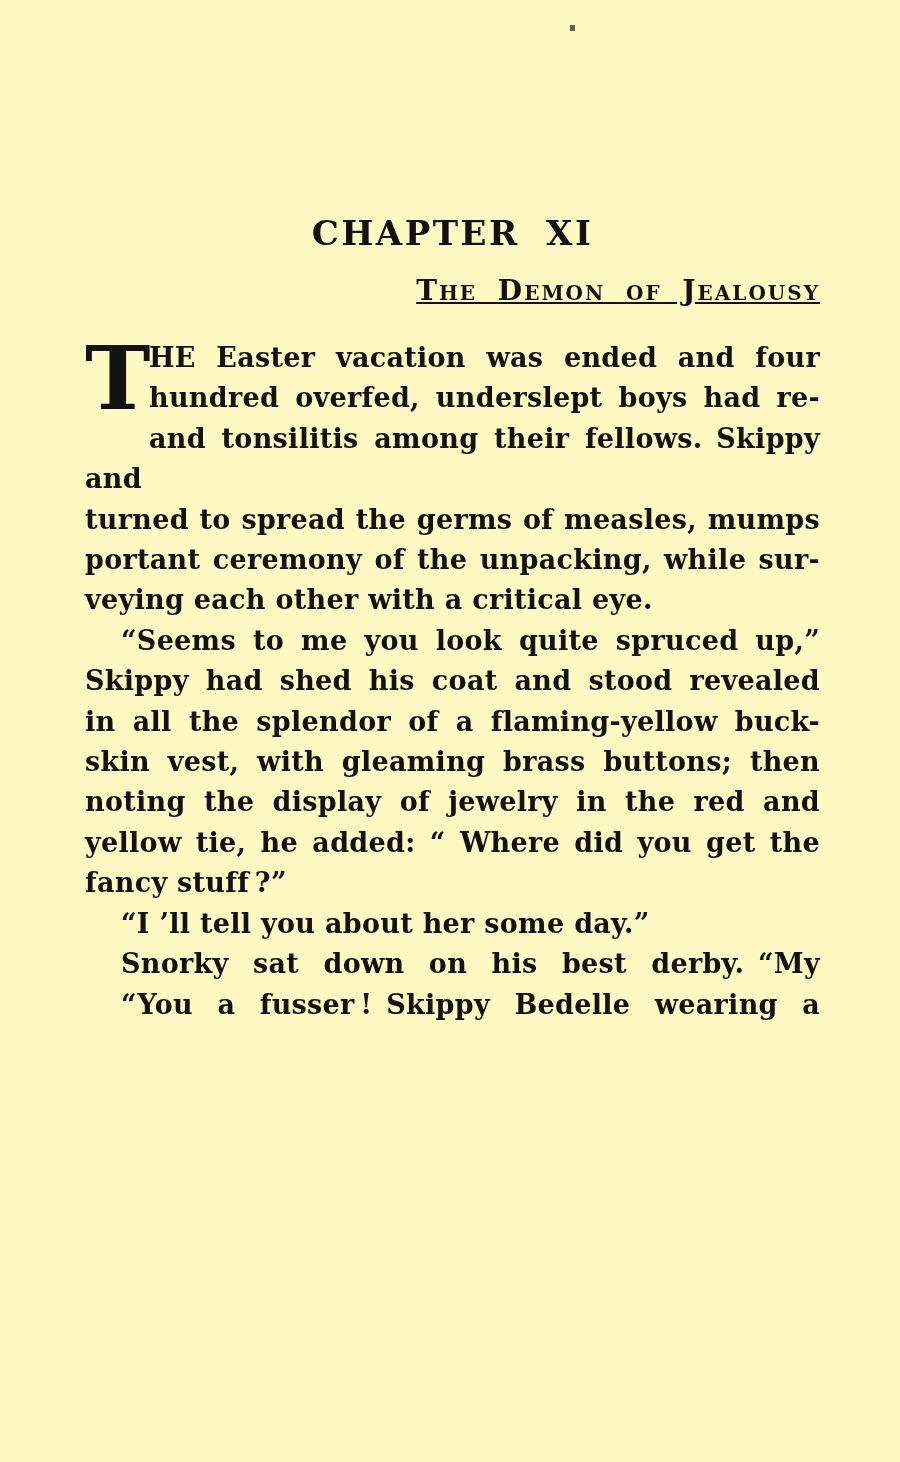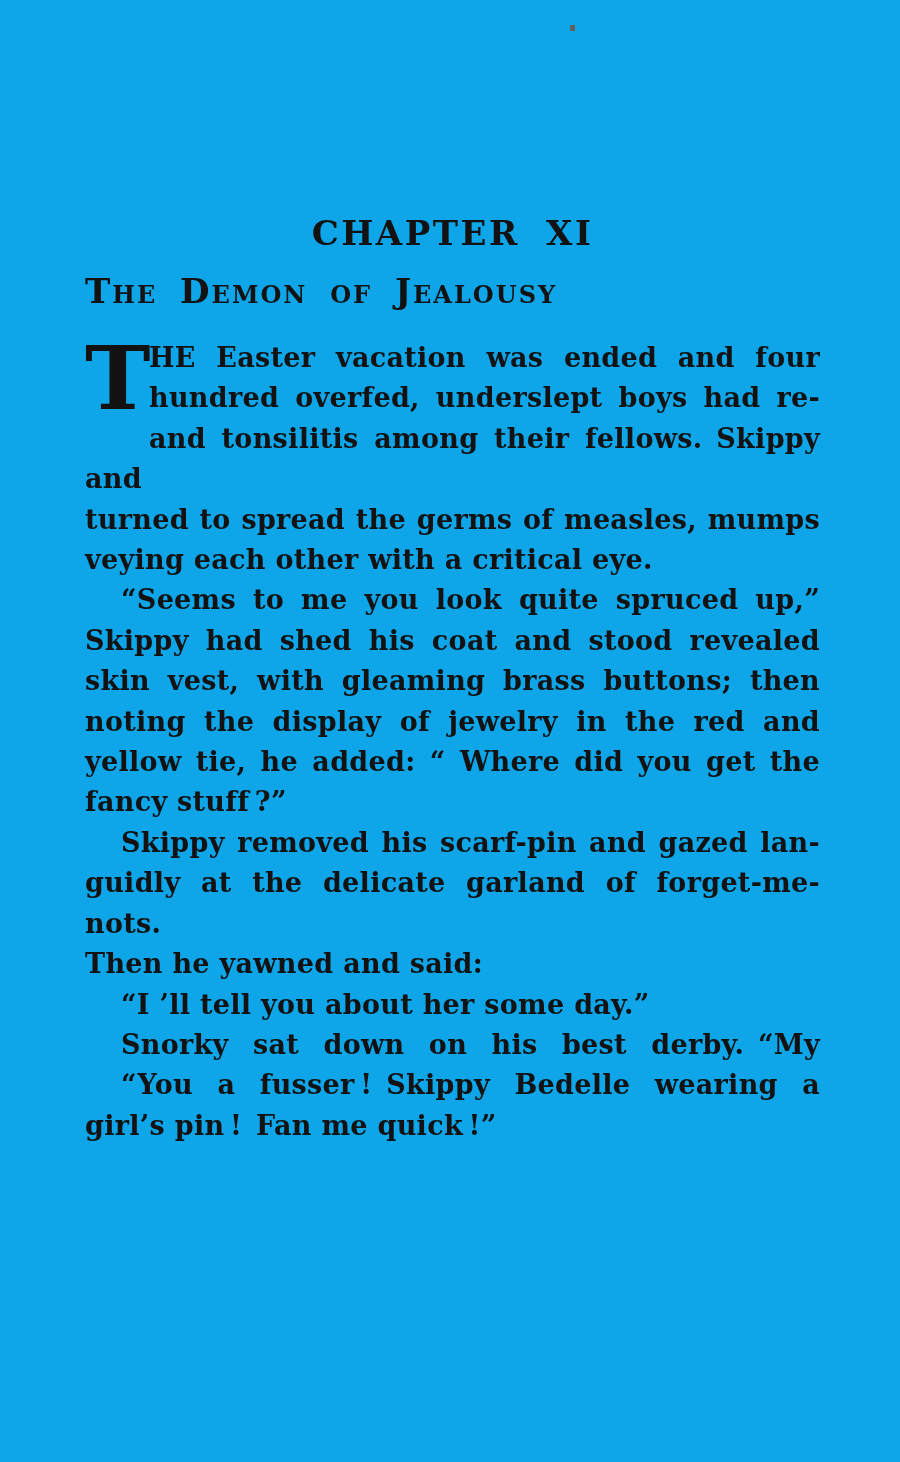--- a/index.html
+++ b/index.html
@@ -4,21 +4,21 @@
 <style>
   html, body {
     margin: 0;
     padding: 0;
     background: #ffffff;
   }
   .page {
     position: relative;
     width: 900px;
     height: 1462px;
-    background: #0ea5e9;
+    background: #fef9c3;
     overflow: hidden;
     font-family: "DejaVu Serif", "Liberation Serif", serif;
     color: #121212;
     font-weight: bold;
   }
   .ink-speck-top {
     position: absolute;
     left: 570px;
     top: 25px;
     width: 5px;
@@ -34,26 +34,27 @@
     font-size: 34px;
     line-height: 38px;
     letter-spacing: 2.5px;
     word-spacing: 12px;
   }
   .subtitle {
     position: absolute;
     top: 272px;
     left: 85px;
     width: 735px;
-    text-align: left;
-    font-size: 34px;
+    text-align: right;
+    font-size: 28px;
     line-height: 38px;
     font-variant: small-caps;
     letter-spacing: 2px;
     word-spacing: 9px;
+    text-decoration: underline;
   }
   .bodytext {
     position: absolute;
     top: 338px;
     left: 85px;
     width: 735px;
     font-size: 27px;
     line-height: 40.4px;
     letter-spacing: 0.3px;
   }
@@ -94,46 +95,42 @@
   <div class="subtitle">The Demon of Jealousy</div>
 
   <div class="bodytext">
 
     <div class="para">
       <span class="drop">T</span>
       <div class="line">HE Easter vacation was ended and four</div>
       <div class="line">hundred overfed, underslept boys had re-</div>
       <div class="line">and tonsilitis among their fellows. Skippy and</div>
       <div class="line">turned to spread the germs of measles, mumps</div>
+      <div class="line">portant ceremony of the unpacking, while sur-</div>
       <div class="line last">veying each other with a critical eye.</div>
     </div>
 
     <div class="para">
       <div class="line indent">“Seems to me you look quite spruced up,”</div>
       <div class="line">Skippy had shed his coat and stood revealed</div>
+      <div class="line">in all the splendor of a flaming-yellow buck-</div>
       <div class="line">skin vest, with gleaming brass buttons; then</div>
       <div class="line">noting the display of jewelry in the red and</div>
       <div class="line">yellow tie, he added: “ Where did you get the</div>
       <div class="line last">fancy stuff ?”</div>
     </div>
 
-    <div class="para">
-      <div class="line indent">Skippy removed his scarf-pin and gazed lan-</div>
-      <div class="line">guidly at the delicate garland of forget-me-nots.</div>
-      <div class="line last">Then he yawned and said:</div>
-    </div>
 
     <div class="para">
       <div class="line last indent">“I ’ll tell you about her some day.”</div>
     </div>
 
     <div class="para">
       <div class="line indent">Snorky sat down on his best derby. “My</div>
     </div>
 
 
     <div class="para">
       <div class="line indent">“You a fusser ! Skippy Bedelle wearing a</div>
-      <div class="line last">girl’s pin ! Fan me quick !”</div>
     </div>
 
   </div>
 </div>
 
 </body></html>

